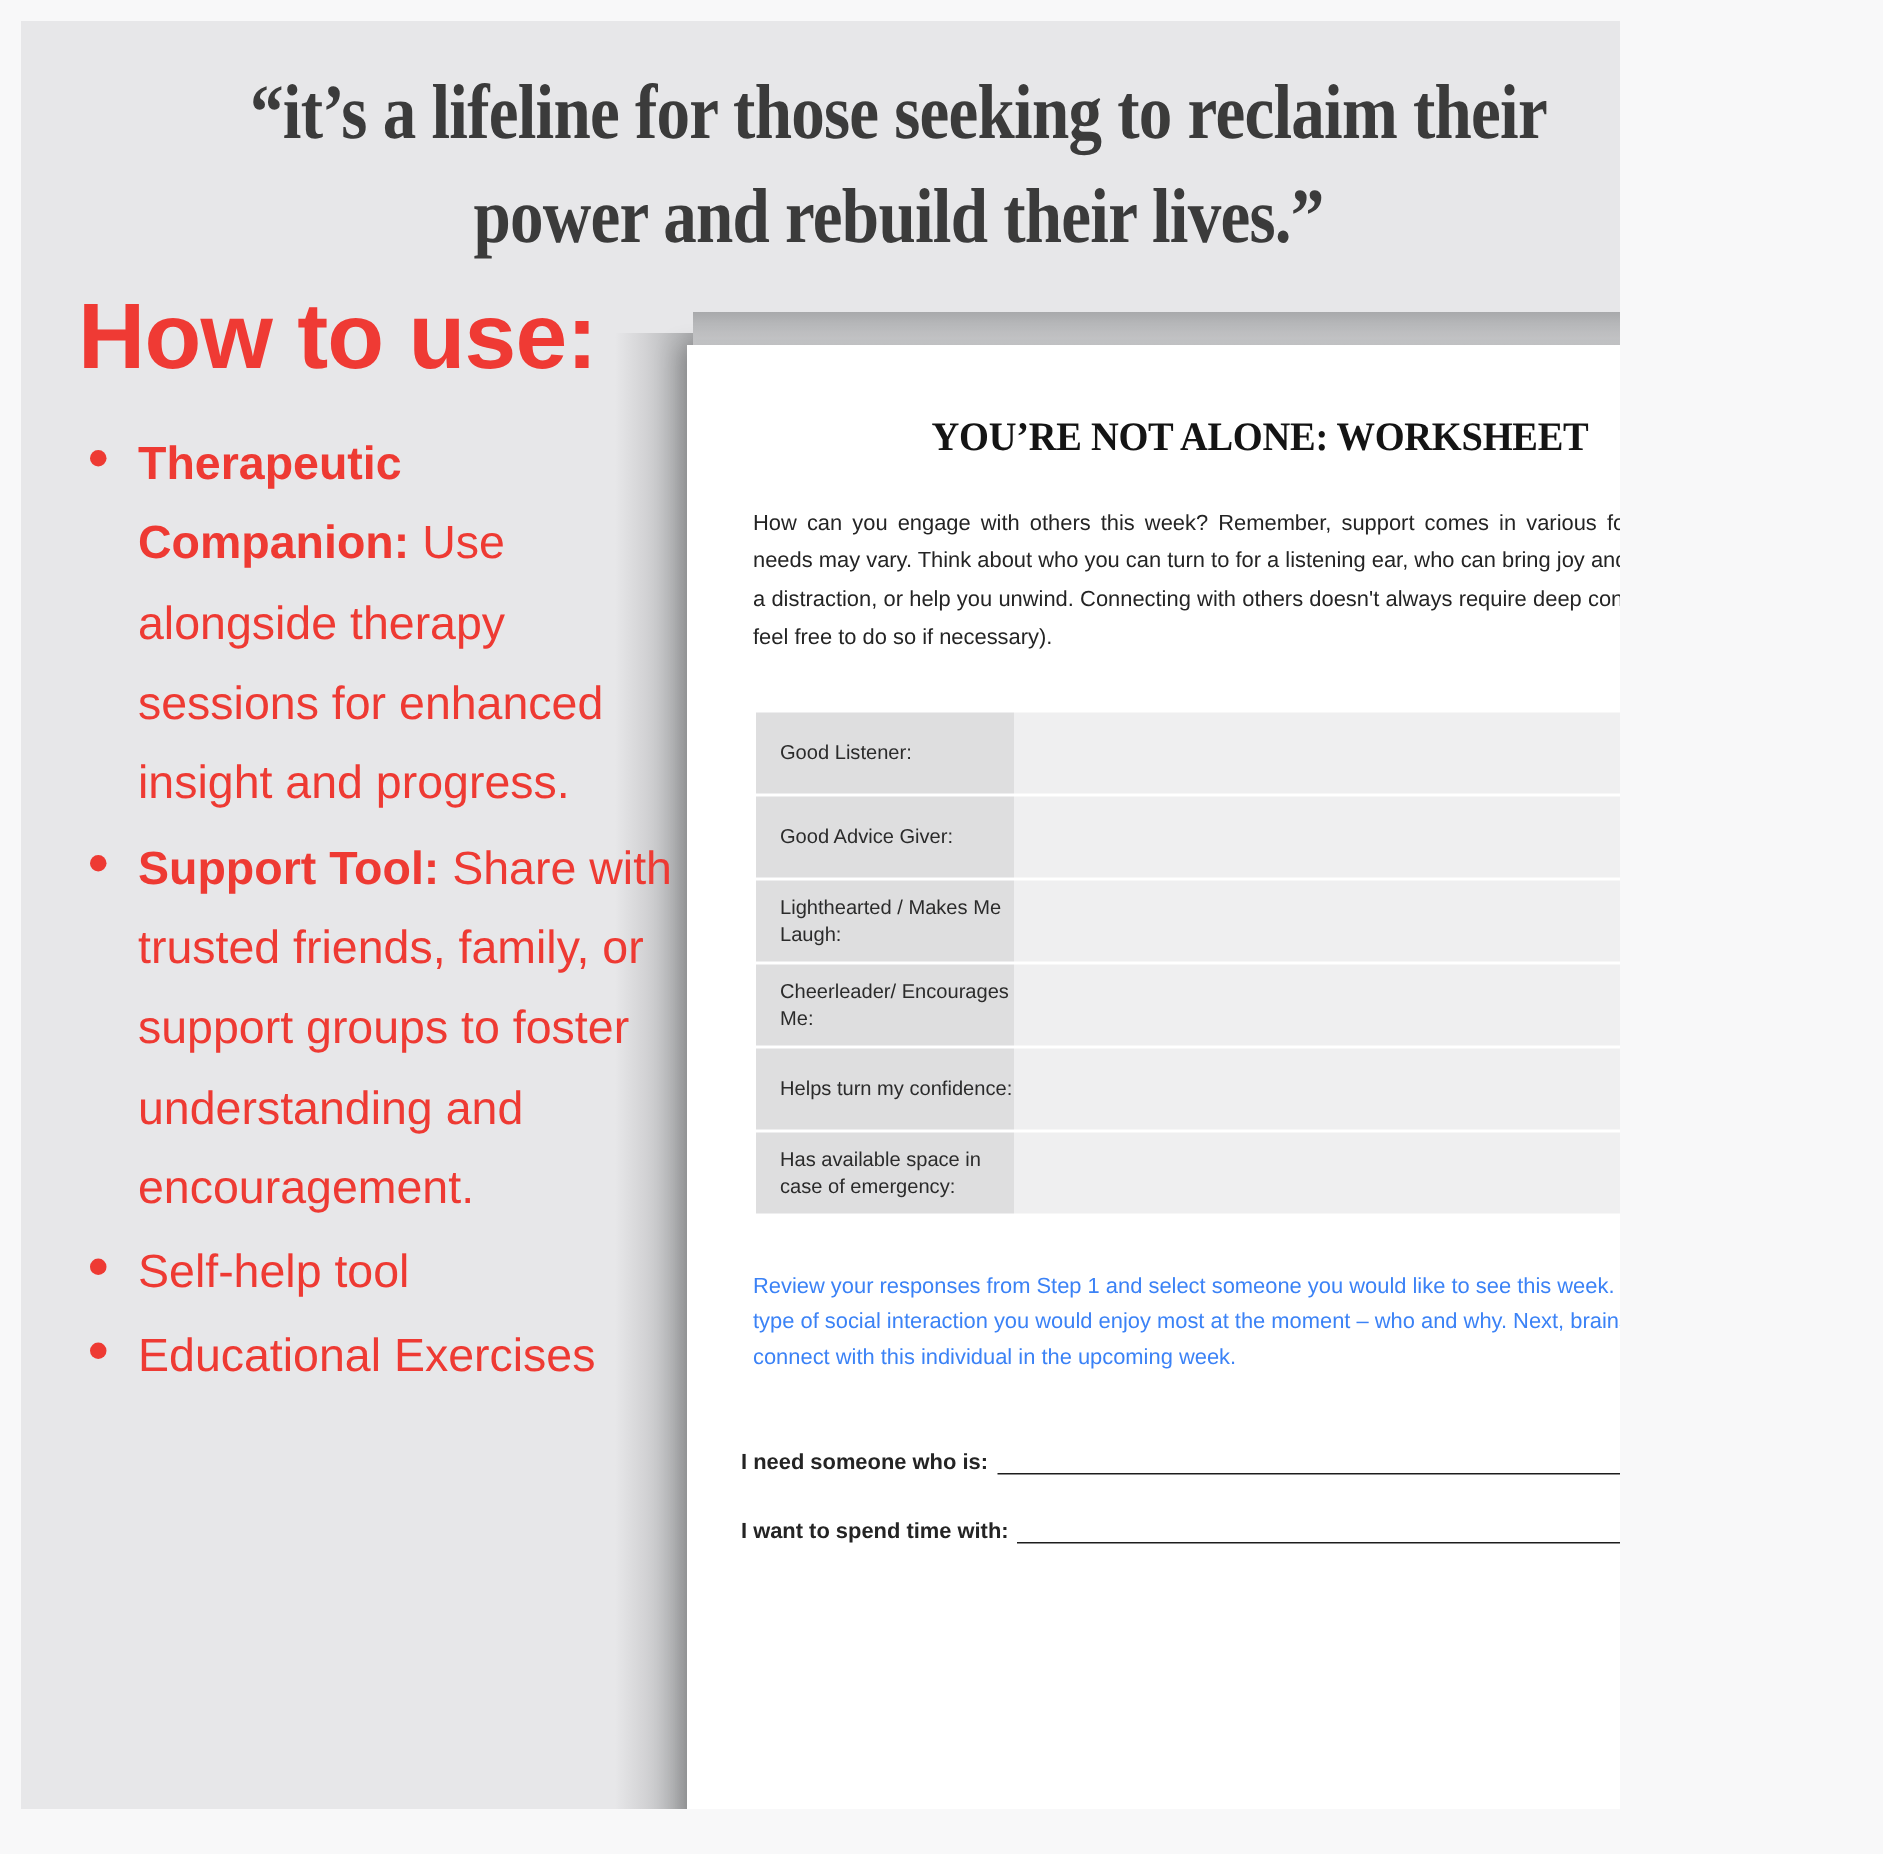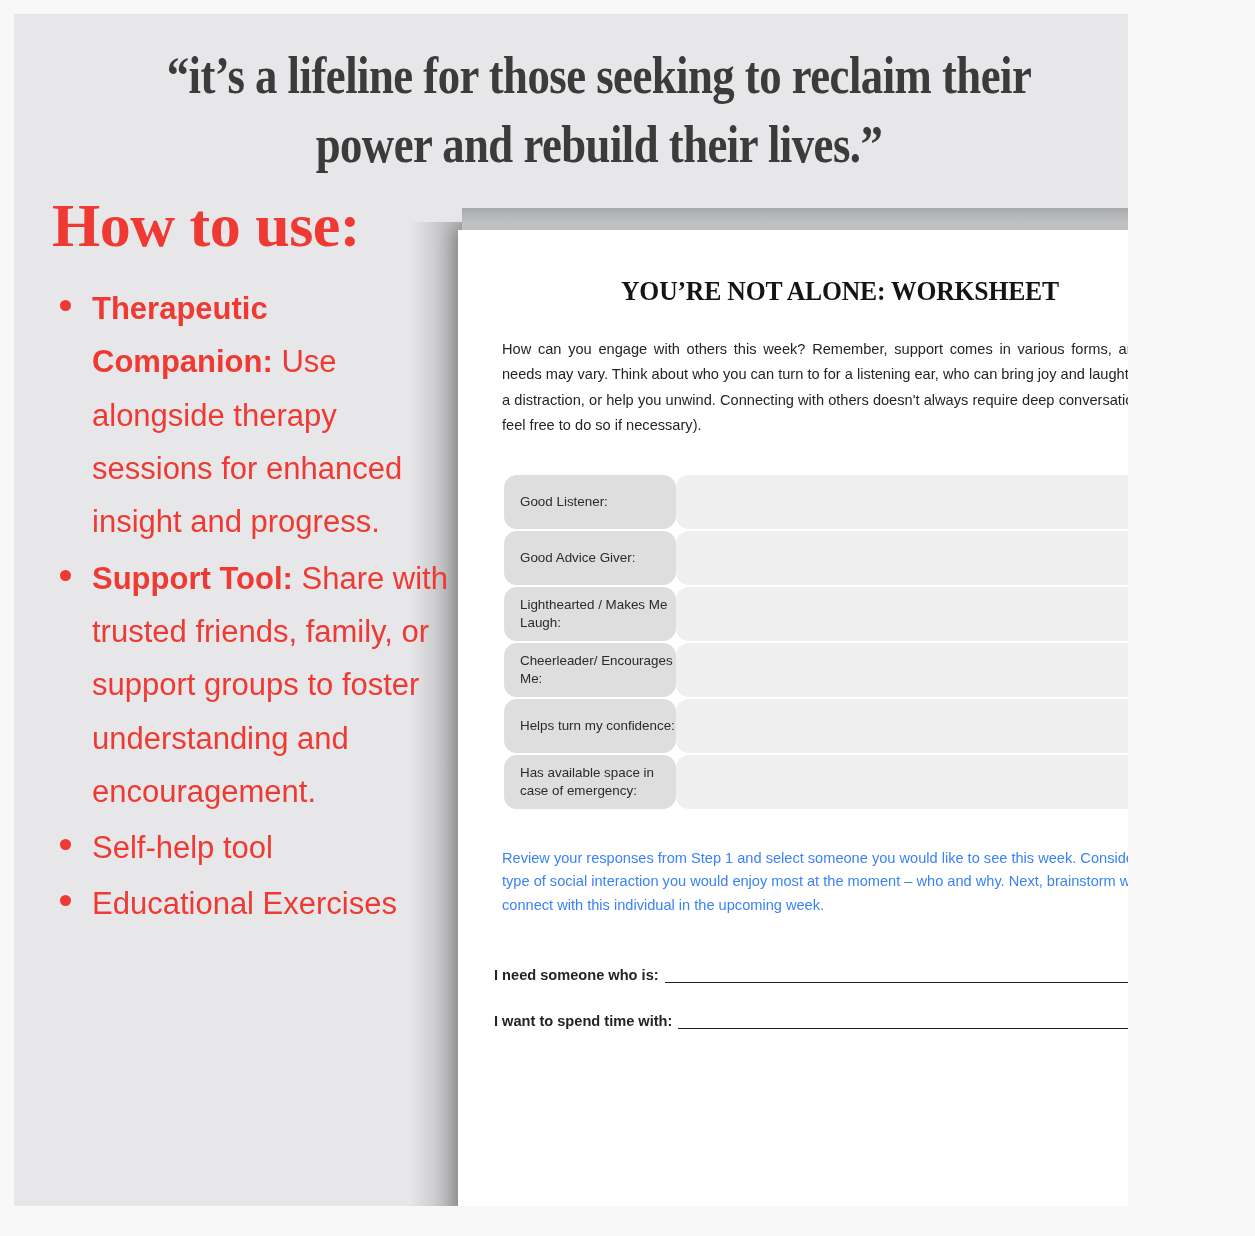--- a/index.html
+++ b/index.html
@@ -11,21 +11,20 @@
     font-family: "Liberation Sans", sans-serif;
     -webkit-font-smoothing: antialiased;
   }
 
   #stage {
     position: relative;
     width: 1080px;
     height: 1236px;
     overflow: hidden;
     background: #f8f8f9;
-    padding-left: 48px;
   }
 
   
   .promo-card {
     position: absolute;
     left: 14px;
     top: 14px;
     width: 1194px;
     height: 1192px;
     background: #e7e7e9;
@@ -48,21 +47,21 @@
     transform: scaleX(0.86);
     transform-origin: 50% 0;
     z-index: 6;
   }
 
   
   .how-title {
     position: absolute;
     left: 38px;
     top: 180px;
-    font-family: Liberation Serif, serif;
+    font-family: Liberation Sans, sans-serif;
     font-weight: bold;
     font-size: 62px;
     line-height: 1;
     letter-spacing: -0.5px;
     color: #ef3a34;
     z-index: 6;
   }
 
   
   .bullets {
@@ -162,21 +161,20 @@
   
   .needs-table {
     margin: 34px 28px 0 46px;
     border-collapse: separate;
     border-spacing: 0 2px;
     width: 643px;
   }
   .needs-table td {
     vertical-align: middle;
     padding: 0;
-    border-radius: 13px;
   }
   .cell-label {
     width: 172px;
     height: 54px;
     background: #dededf;
     color: #2b2b2b;
     font-size: 13.4px;
     line-height: 1.32;
     padding: 0 0 0 16px !important;
     box-sizing: border-box;

